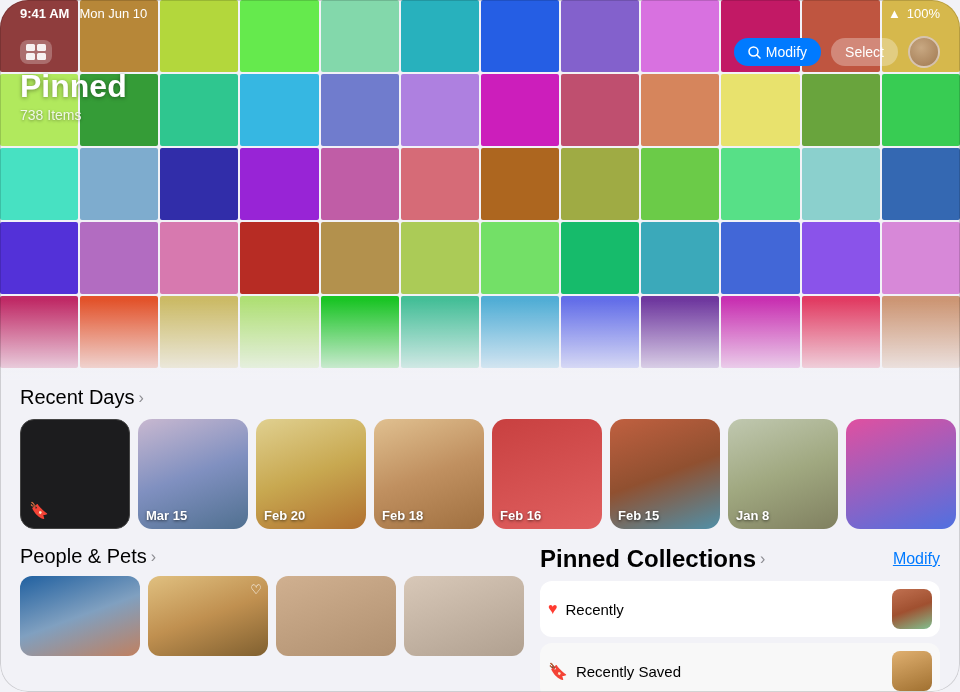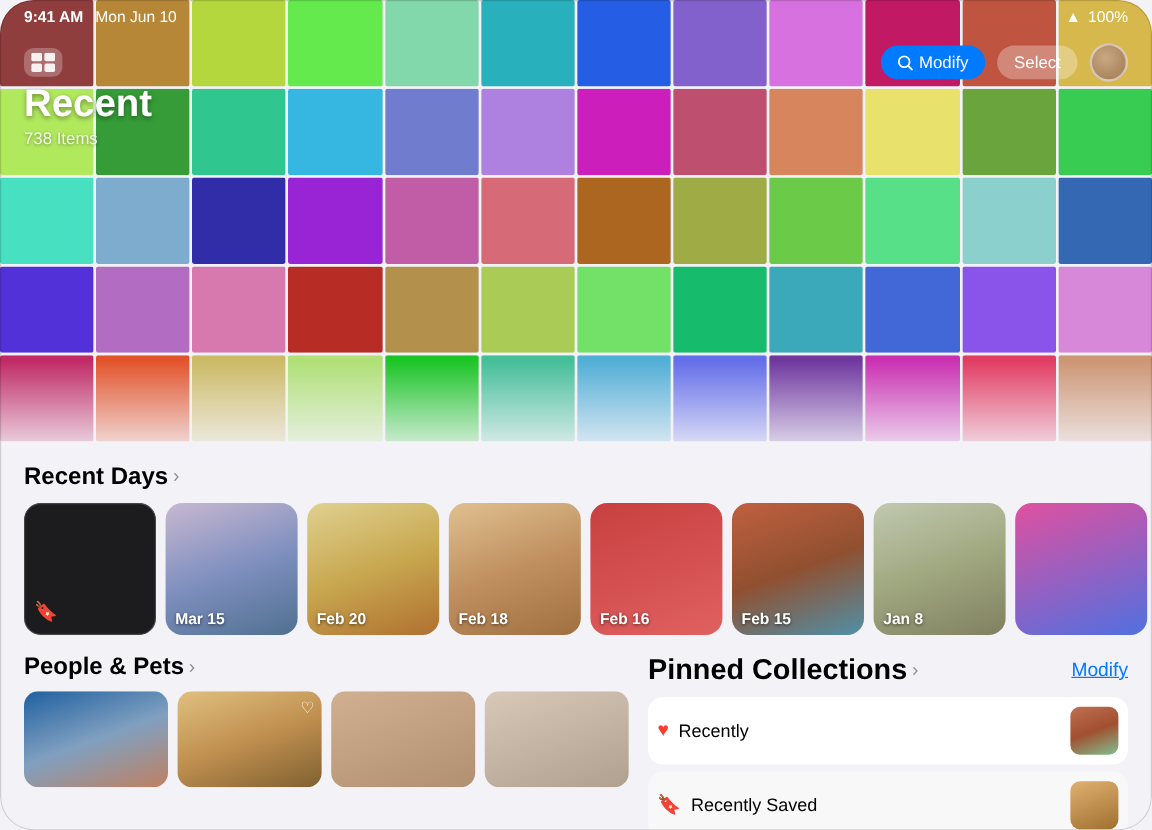--- a/index.html
+++ b/index.html
@@ -172,21 +172,21 @@
       margin-bottom: 16px;
     }
     .section-header {
       display: flex;
       align-items: center;
       padding: 0 20px;
       margin-bottom: 10px;
     }
     .section-title {
       font-size: 20px;
-      font-weight: 700;
+      font-weight: 400;
       color: #000;
     }
     .section-chevron {
       font-size: 16px;
       color: #8e8e93;
       margin-left: 4px;
     }
 
     .recent-days-scroll {
       display: flex;
@@ -553,21 +553,21 @@
       <span>Modify</span>
     </button>
     <button class="select-btn">
       <span>Select</span>
     </button>
     <div class="avatar" style="background: radial-gradient(circle at 40% 35%, #c8a882, #a07850);"></div>
   </div>
 </div>
 
 <div class="photos-title-area">
-  <div class="photos-title">Recent</div>
+  <div class="photos-title">Pinned</div>
   <div class="photos-count">738 Items</div>
 </div>
 
 <div class="bottom-panel">
 
   <div class="section">
     <div class="section-header">
       <span class="section-title">Recent Days</span>
       <span class="section-chevron">›</span>
     </div>

